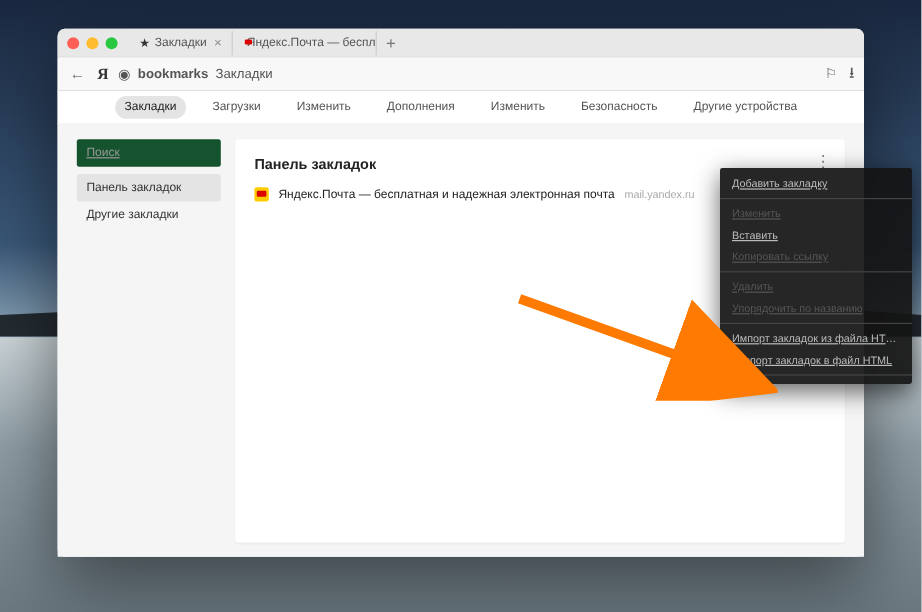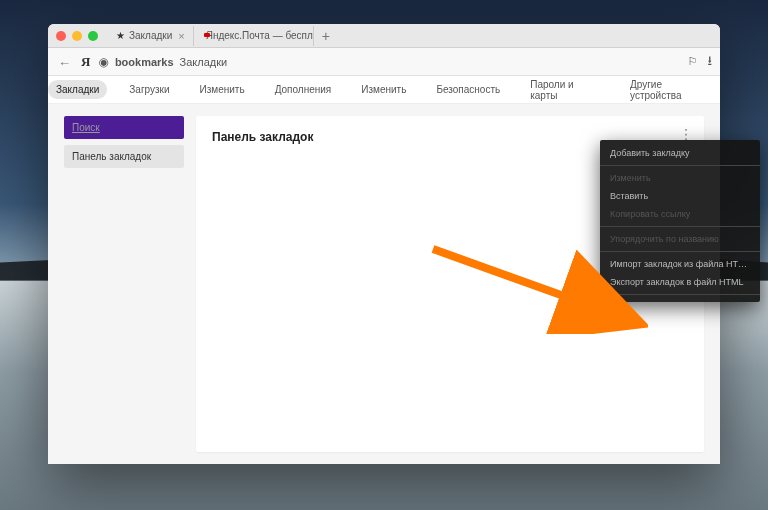--- a/index.html
+++ b/index.html
@@ -23,33 +23,33 @@
   .addrbar .yalogo { font-family: Georgia, serif; font-weight: bold; font-size: 13px; color: #333; }
   .addrbar .globe { font-size: 12px; }
   .addrbar .addr { flex: 1; display:flex; gap:6px; align-items:center;}
   .addrbar .right { display:flex; gap:10px; align-items:center;}
   .addrbar .dl { font-size: 13px; }
   .subnav { height: 28px; background: #fff; display: flex; align-items: center; justify-content: center; gap: 14px; font-size: 10px; color: #555; border-bottom: 1px solid #eee; }
   .subnav .item { padding: 4px 8px; border-radius: 10px; cursor:pointer;}
   .subnav .item.active { background: #e4e4e4; color: #222; }
   .content { display: flex; height: calc(100% - 80px); background: #f5f5f5; padding: 12px 16px; gap: 12px; }
   .sidebar { width: 120px; display: flex; flex-direction: column; gap: 0; }
-  .search { background: #4c1d95; padding: 6px 8px; font-size: 10px; color: #999; border-radius: 2px; margin-bottom: 6px; text-decoration: underline; }
+  .search { background: #14532d; padding: 6px 8px; font-size: 10px; color: #999; border-radius: 2px; margin-bottom: 6px; text-decoration: underline; }
   .side-item { padding: 6px 8px; font-size: 10px; color: #333; cursor:pointer; border-radius:2px;}
   .side-item.active { background: #e4e4e4; }
   .main { flex: 1; background: #fff; border-radius: 2px; padding: 14px 16px; position: relative; box-shadow: 0 1px 2px rgba(0,0,0,.05);}
   .main h2 { font-size: 12px; font-weight: bold; color: #222; margin-bottom: 12px; }
   .bm-row { display: flex; align-items: center; gap: 8px; font-size: 10px; }
   .bm-row .fav { width: 12px; height: 12px; background: #ffcc00; border-radius: 2px; display:inline-block; position:relative; flex-shrink:0;}
   .bm-row .fav::after{content:""; position:absolute; left:2px; top:3px; width:8px; height:5px; background:#d00; border-radius:1px;}
   .bm-row .title { color: #222; }
   .bm-row .url { color: #aaa; font-size: 9px; }
   .more { position: absolute; top: 10px; right: 10px; color: #888; font-size: 14px; cursor:pointer; letter-spacing:1px;}
   .ctx { position: absolute; right: -40px; top: 116px; width: 160px; background: rgba(20,20,20,.92); border-radius: 2px; box-shadow: 0 6px 20px rgba(0,0,0,.6); font-size: 9px; color: #999; padding: 4px 0; z-index: 10; }
-  .ctx .ci { padding: 4px 10px; white-space: nowrap; overflow:hidden; text-overflow:ellipsis;}
+  .ctx .ci { padding: 4px 10px; white-space: nowrap; overflow:hidden; text-overflow:ellipsis;text-decoration:underline;}
   .ctx .ci.light { color: #bbb; }
   .ctx .ci.dim { color: #555; }
   .ctx .sep { height: 1px; background: #444; margin: 3px 0; }
   .ctx .ci.sub::after { content: "▸"; float: right; color: #666; font-size:8px;}
   .arrow { position: absolute; left: 380px; top: 220px; z-index: 20; pointer-events:none;}
 </style>
 </head>
 <body>
 
 <div class="bg">
@@ -90,42 +90,48 @@
     </div>
   </div>
 
   <div class="subnav">
     <span class="item active">Закладки</span>
     <span class="item">Загрузки</span>
     <span class="item">Изменить</span>
     <span class="item">Дополнения</span>
     <span class="item">Изменить</span>
     <span class="item">Безопасность</span>
-    <span class="item">Пароли и карты</span>
     <span class="item">Другие устройства</span>
   </div>
 
   <div class="content">
     <div class="sidebar">
       <div class="search">Поиск</div>
       <div class="side-item active">Панель закладок</div>
+      <div class="side-item">Другие закладки</div>
     </div>
     <div class="main">
       <div class="more">⋮</div>
       <h2>Панель закладок</h2>
+      <div class="bm-row">
+        <span class="fav"></span>
+        <span class="title">Яндекс.Почта — бесплатная и надежная электронная почта</span>
+        <span class="url">mail.yandex.ru</span>
+      </div>
     </div>
   </div>
 
   <div class="ctx">
     <div class="ci light">Добавить закладку</div>
     <div class="sep"></div>
     <div class="ci dim">Изменить</div>
     <div class="ci light">Вставить</div>
     <div class="ci dim">Копировать ссылку</div>
     <div class="sep"></div>
+    <div class="ci dim">Удалить</div>
     <div class="ci dim">Упорядочить по названию</div>
     <div class="sep"></div>
     <div class="ci light">Импорт закладок из файла HTML</div>
     <div class="ci light">Экспорт закладок в файл HTML</div>
     <div class="sep"></div>
   </div>
 
   <svg class="arrow" width="220" height="90">
     <defs>
       <marker id="ah" markerWidth="12" markerHeight="12" refX="9" refY="6" orient="auto">

